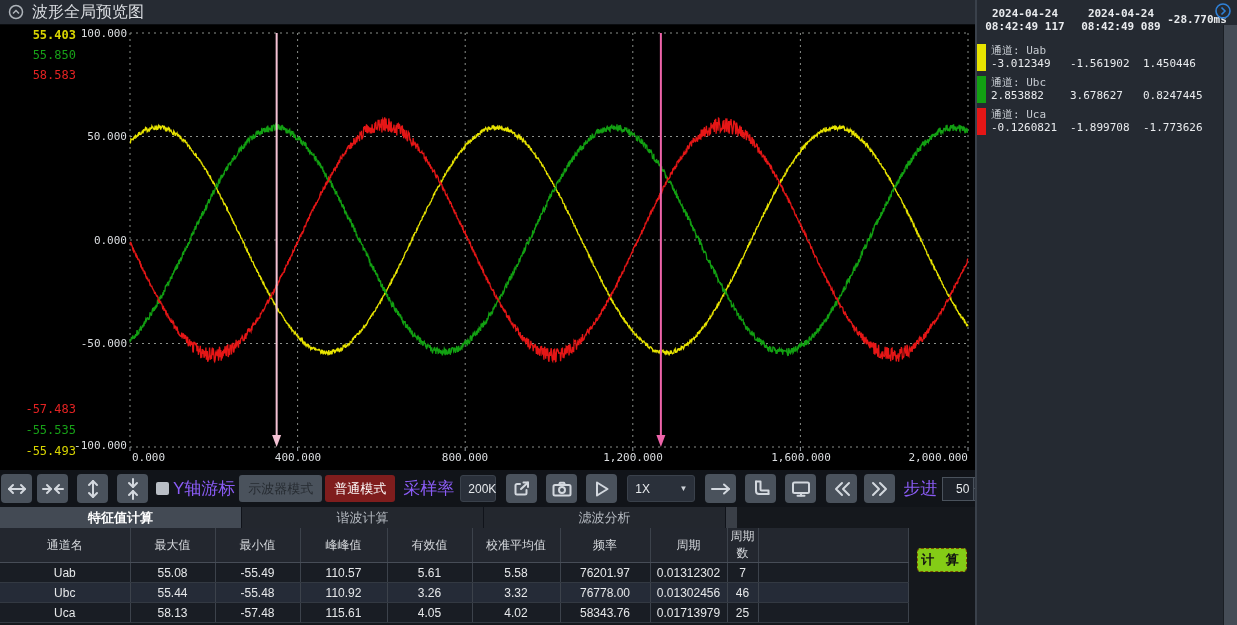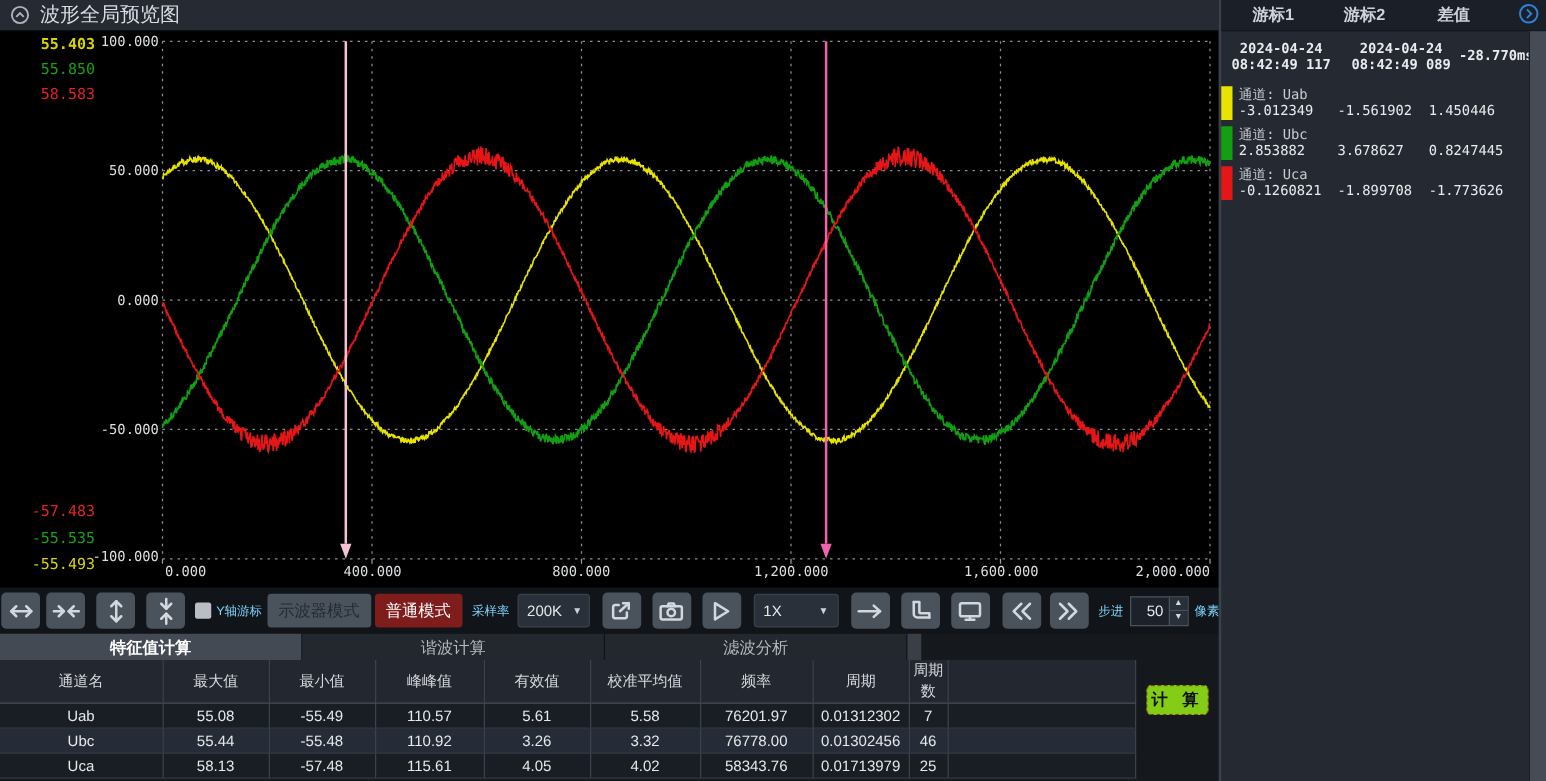--- a/index.html
+++ b/index.html
@@ -15,21 +15,21 @@
   .plotwrap { position:relative; height:445px; background:#000; }
   .plotwrap .exlab { position:absolute; width:76px; text-align:right; font-family:"DejaVu Sans Mono",monospace; font-size:12px; }
   .plotwrap .ylab { position:absolute; width:127px; text-align:right; color:#dcdfe2; font-family:"DejaVu Sans Mono",monospace; font-size:11px; }
   .plotwrap .xlab { position:absolute; top:426px; color:#dcdfe2; font-family:"DejaVu Sans Mono",monospace; font-size:11px; }
   svg.plot { position:absolute; left:130px; top:8px; overflow:visible; }
 
   
   .toolbar { height:37px; background:#111419; display:flex; align-items:center; flex:0 0 auto; }
   .ibtn { width:31px; height:29px; background:#4a525c; border-radius:4px; display:flex; align-items:center; justify-content:center; flex:0 0 auto; cursor:pointer; }
   .ibtn svg { stroke:#d3d8de; fill:none; stroke-width:2; stroke-linecap:round; stroke-linejoin:round; }
-  .tool-label { color:#7dd3fc; font-size:10px; flex:0 0 auto; }
+  .tool-label { color:#8b5cf6; font-size:17px; flex:0 0 auto; }
   .checkbox { width:13px; height:13px; background:#b9bec5; border-radius:2px; flex:0 0 auto; }
   .txtbtn { height:27px; border-radius:3px; padding:0 9px; font-size:13px; display:flex; align-items:center; flex:0 0 auto; cursor:pointer; }
   .txtbtn.gray { background:#4a525c; color:#262b31; }
   .txtbtn.blue { background:#7f1d1d; color:#fff;text-align:center; }
   .dropdown { height:27px; background:#2a303a; border:1px solid #3a414b; border-radius:3px; color:#e6e9ec; font-size:12px; display:flex; align-items:center; justify-content:space-between; padding:0 7px; flex:0 0 auto; cursor:pointer; }
   .dropdown .caret { font-size:8px; color:#cdd2d8; margin-left:8px; }
   .spinner { display:flex; height:24px; border:1px solid #4a525c; background:#1d222a; flex:0 0 auto; }
   .spinner .val { width:30px; color:#e6e9ec; font-size:12px; display:flex; align-items:center; justify-content:flex-end; padding-right:4px; }
   .spinner .arrows { width:15px; display:flex; flex-direction:column; border-left:1px solid #4a525c; }
   .spinner .arrows div { flex:1; background:#2a303a; color:#d3d8de; font-size:7px; line-height:10px; text-align:center; cursor:pointer; }
@@ -163,21 +163,21 @@
             <polyline points="3,5 7,9 11,5"></polyline>
             <line x1="7" y1="21" x2="7" y2="13"></line>
             <polyline points="3,17 7,13 11,17"></polyline>
           </svg>
       </div>
       <div class="checkbox" style="margin-left:8px"></div>
       <span class="tool-label" style="margin-left:4px">Y轴游标</span>
       <div class="txtbtn gray" style="margin-left:4px">示波器模式</div>
       <div class="txtbtn blue" style="margin-left:3px">普通模式</div>
       <span class="tool-label" style="margin-left:8px">采样率</span>
-      <div class="dropdown" style="margin-left:6px;width:58px">
+      <div class="dropdown" style="margin-left:6px;width:36px">
         <span>200K</span>
           <span class="caret">▼</span>
       </div>
       <div class="ibtn" style="margin-left:10px">
         <svg width="18" height="18" viewBox="0 0 18 18">
             <path d="M7 4 H4 a1.5 1.5 0 0 0 -1.5 1.5 V13 a1.5 1.5 0 0 0 1.5 1.5 H12 a1.5 1.5 0 0 0 1.5 -1.5 V10"></path>
             <line x1="8" y1="9" x2="15" y2="2.5"></line>
             <polyline points="10.5,2.5 15,2.5 15,7"></polyline>
           </svg>
       </div>
@@ -309,25 +309,20 @@
           <td>25</td>
           <td></td>
         </tr>
       </tbody>
         </table>
       <div class="calcbtn">计 算</div>
     </div>
   </div>
 
   <div class="right">
-    <div class="rp-header">
-      <div style="margin-left:25px;width:73px">游标1</div>
-      <div style="width:75px">游标2</div>
-      <div>差值</div>
-    </div>
     <svg class="rp-collapse" viewBox="0 0 18 18">
       <circle cx="9" cy="9" r="7" stroke="#2f81d8" stroke-width="1.6" fill="none"></circle>
       <polyline points="7.5,5.5 11,9 7.5,12.5" stroke="#2f81d8" stroke-width="1.6" fill="none"></polyline>
     </svg>
 
     <div class="rp-times">
       <div class="tcell" style="width:100px;margin-left:-2px">
         <div>2024-04-24</div>
         <div>08:42:49 117</div>
       </div>

